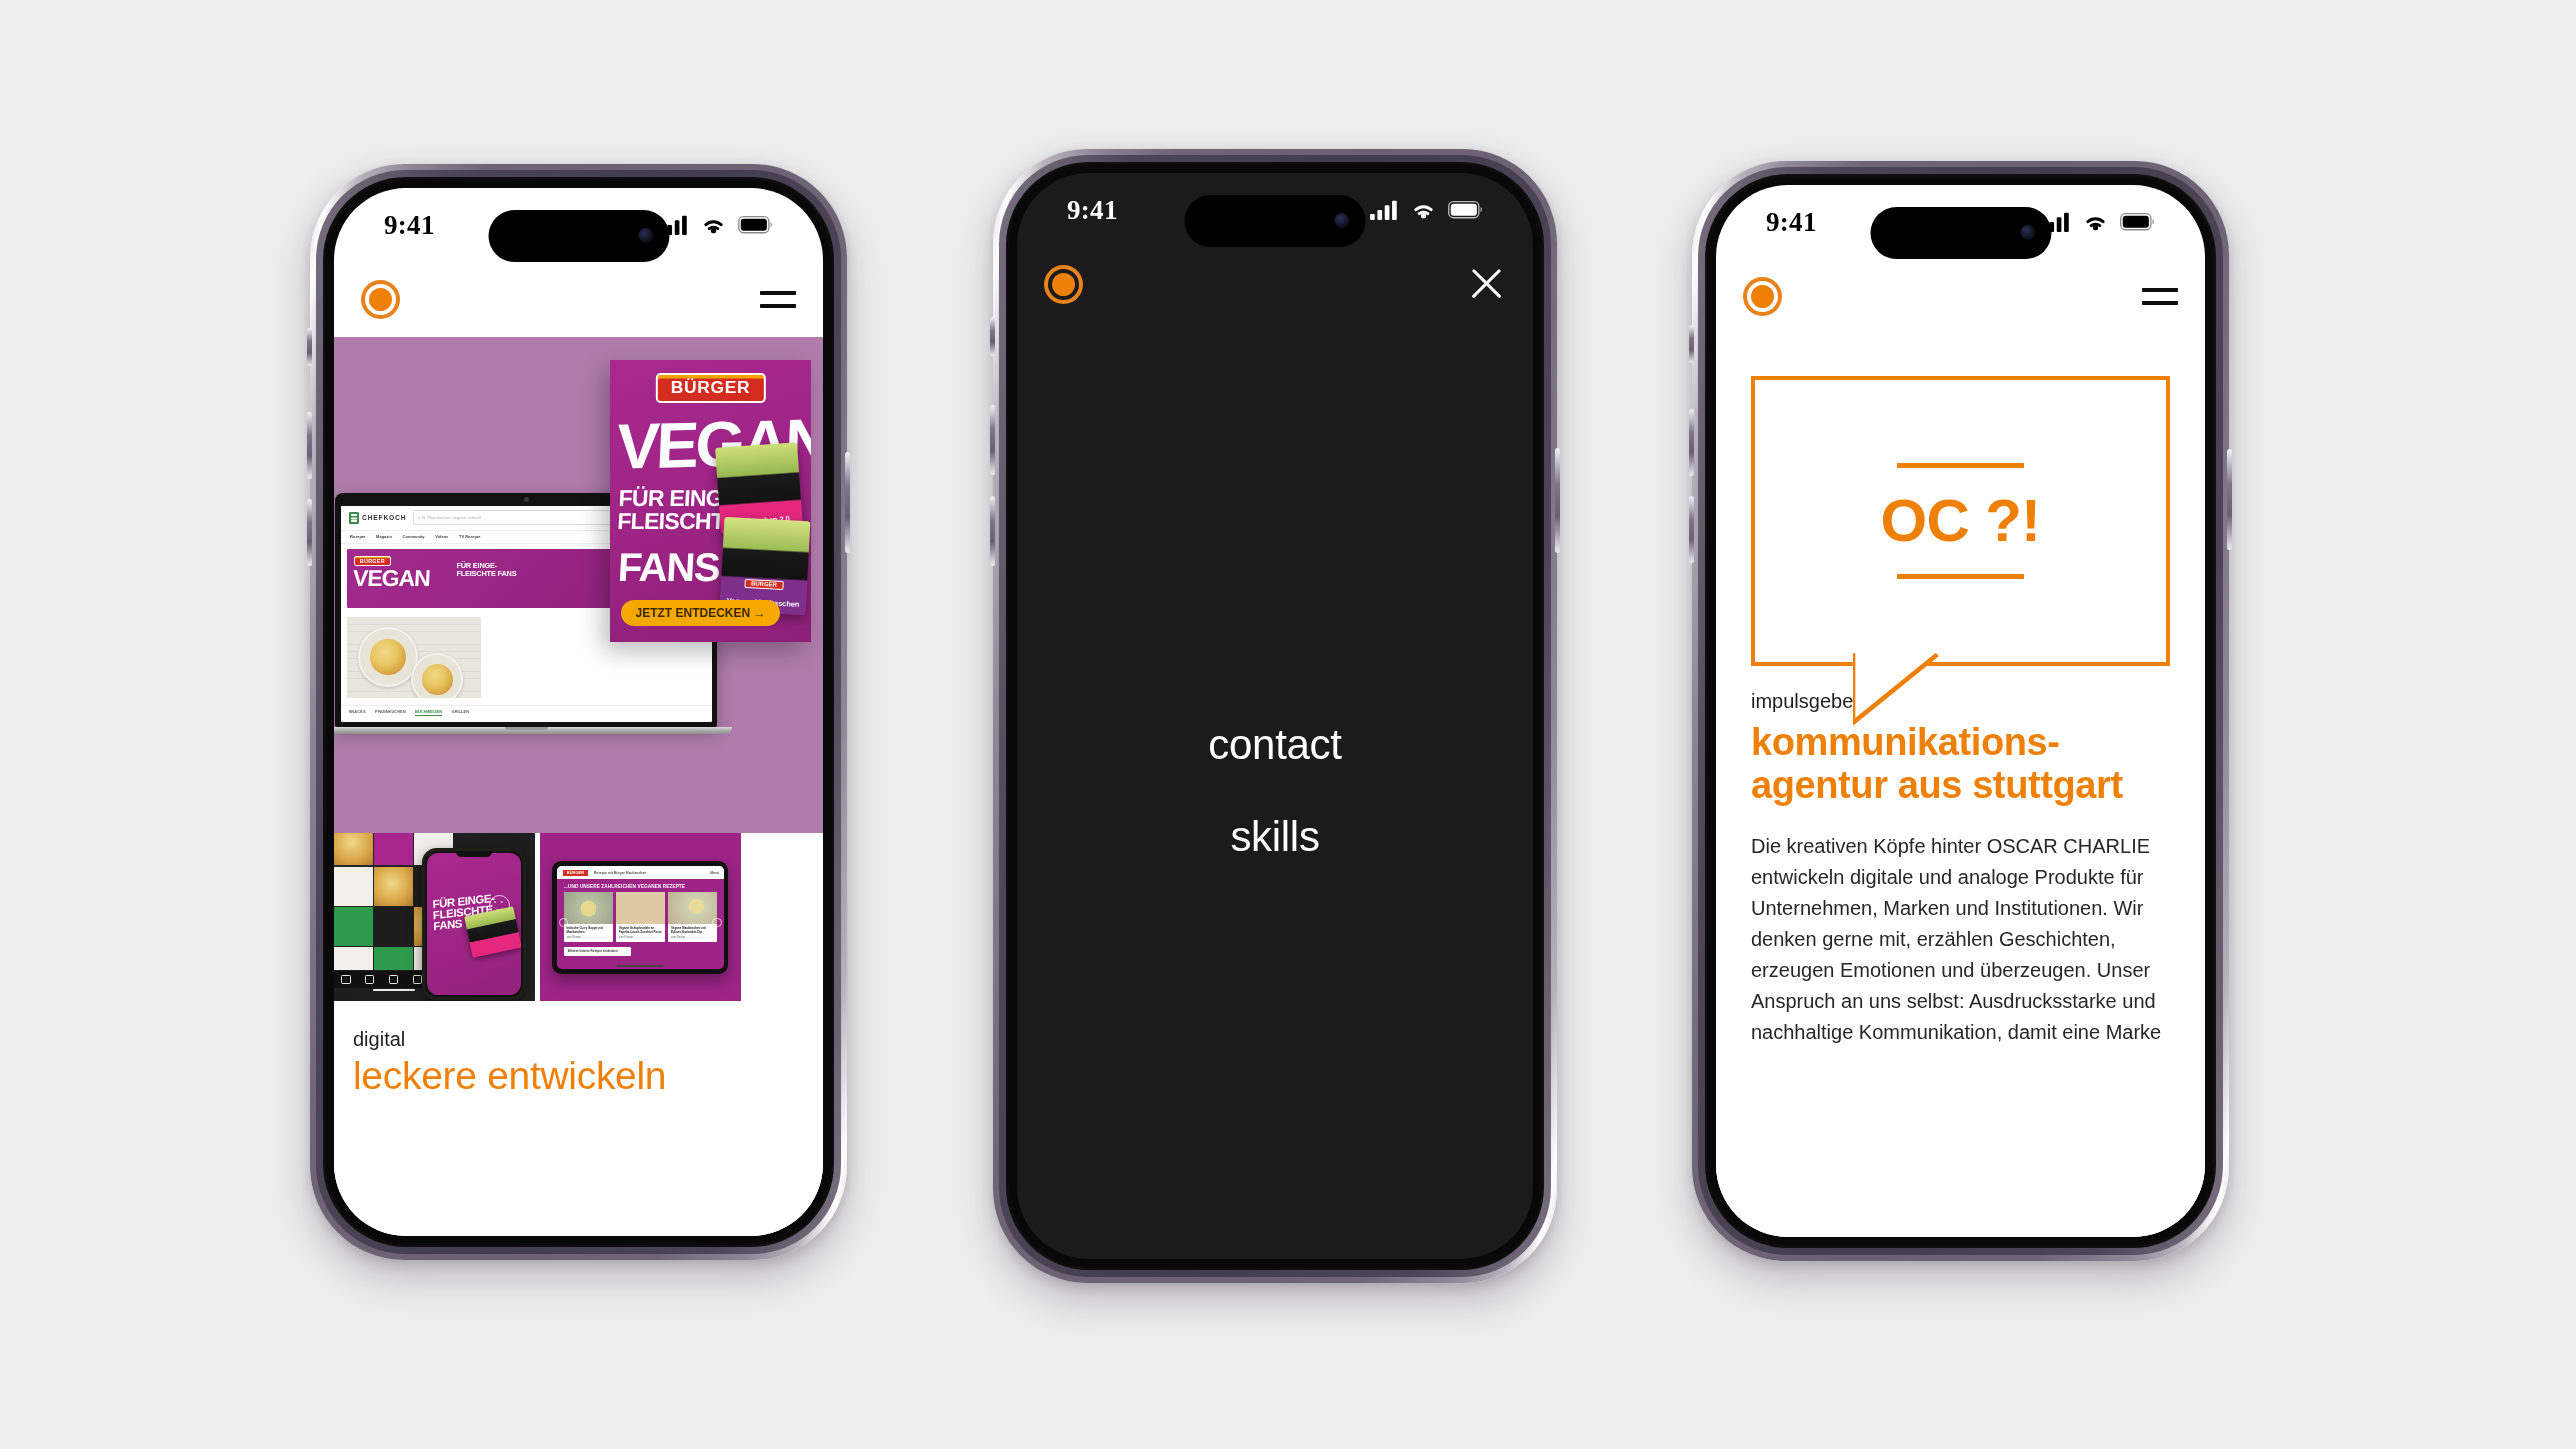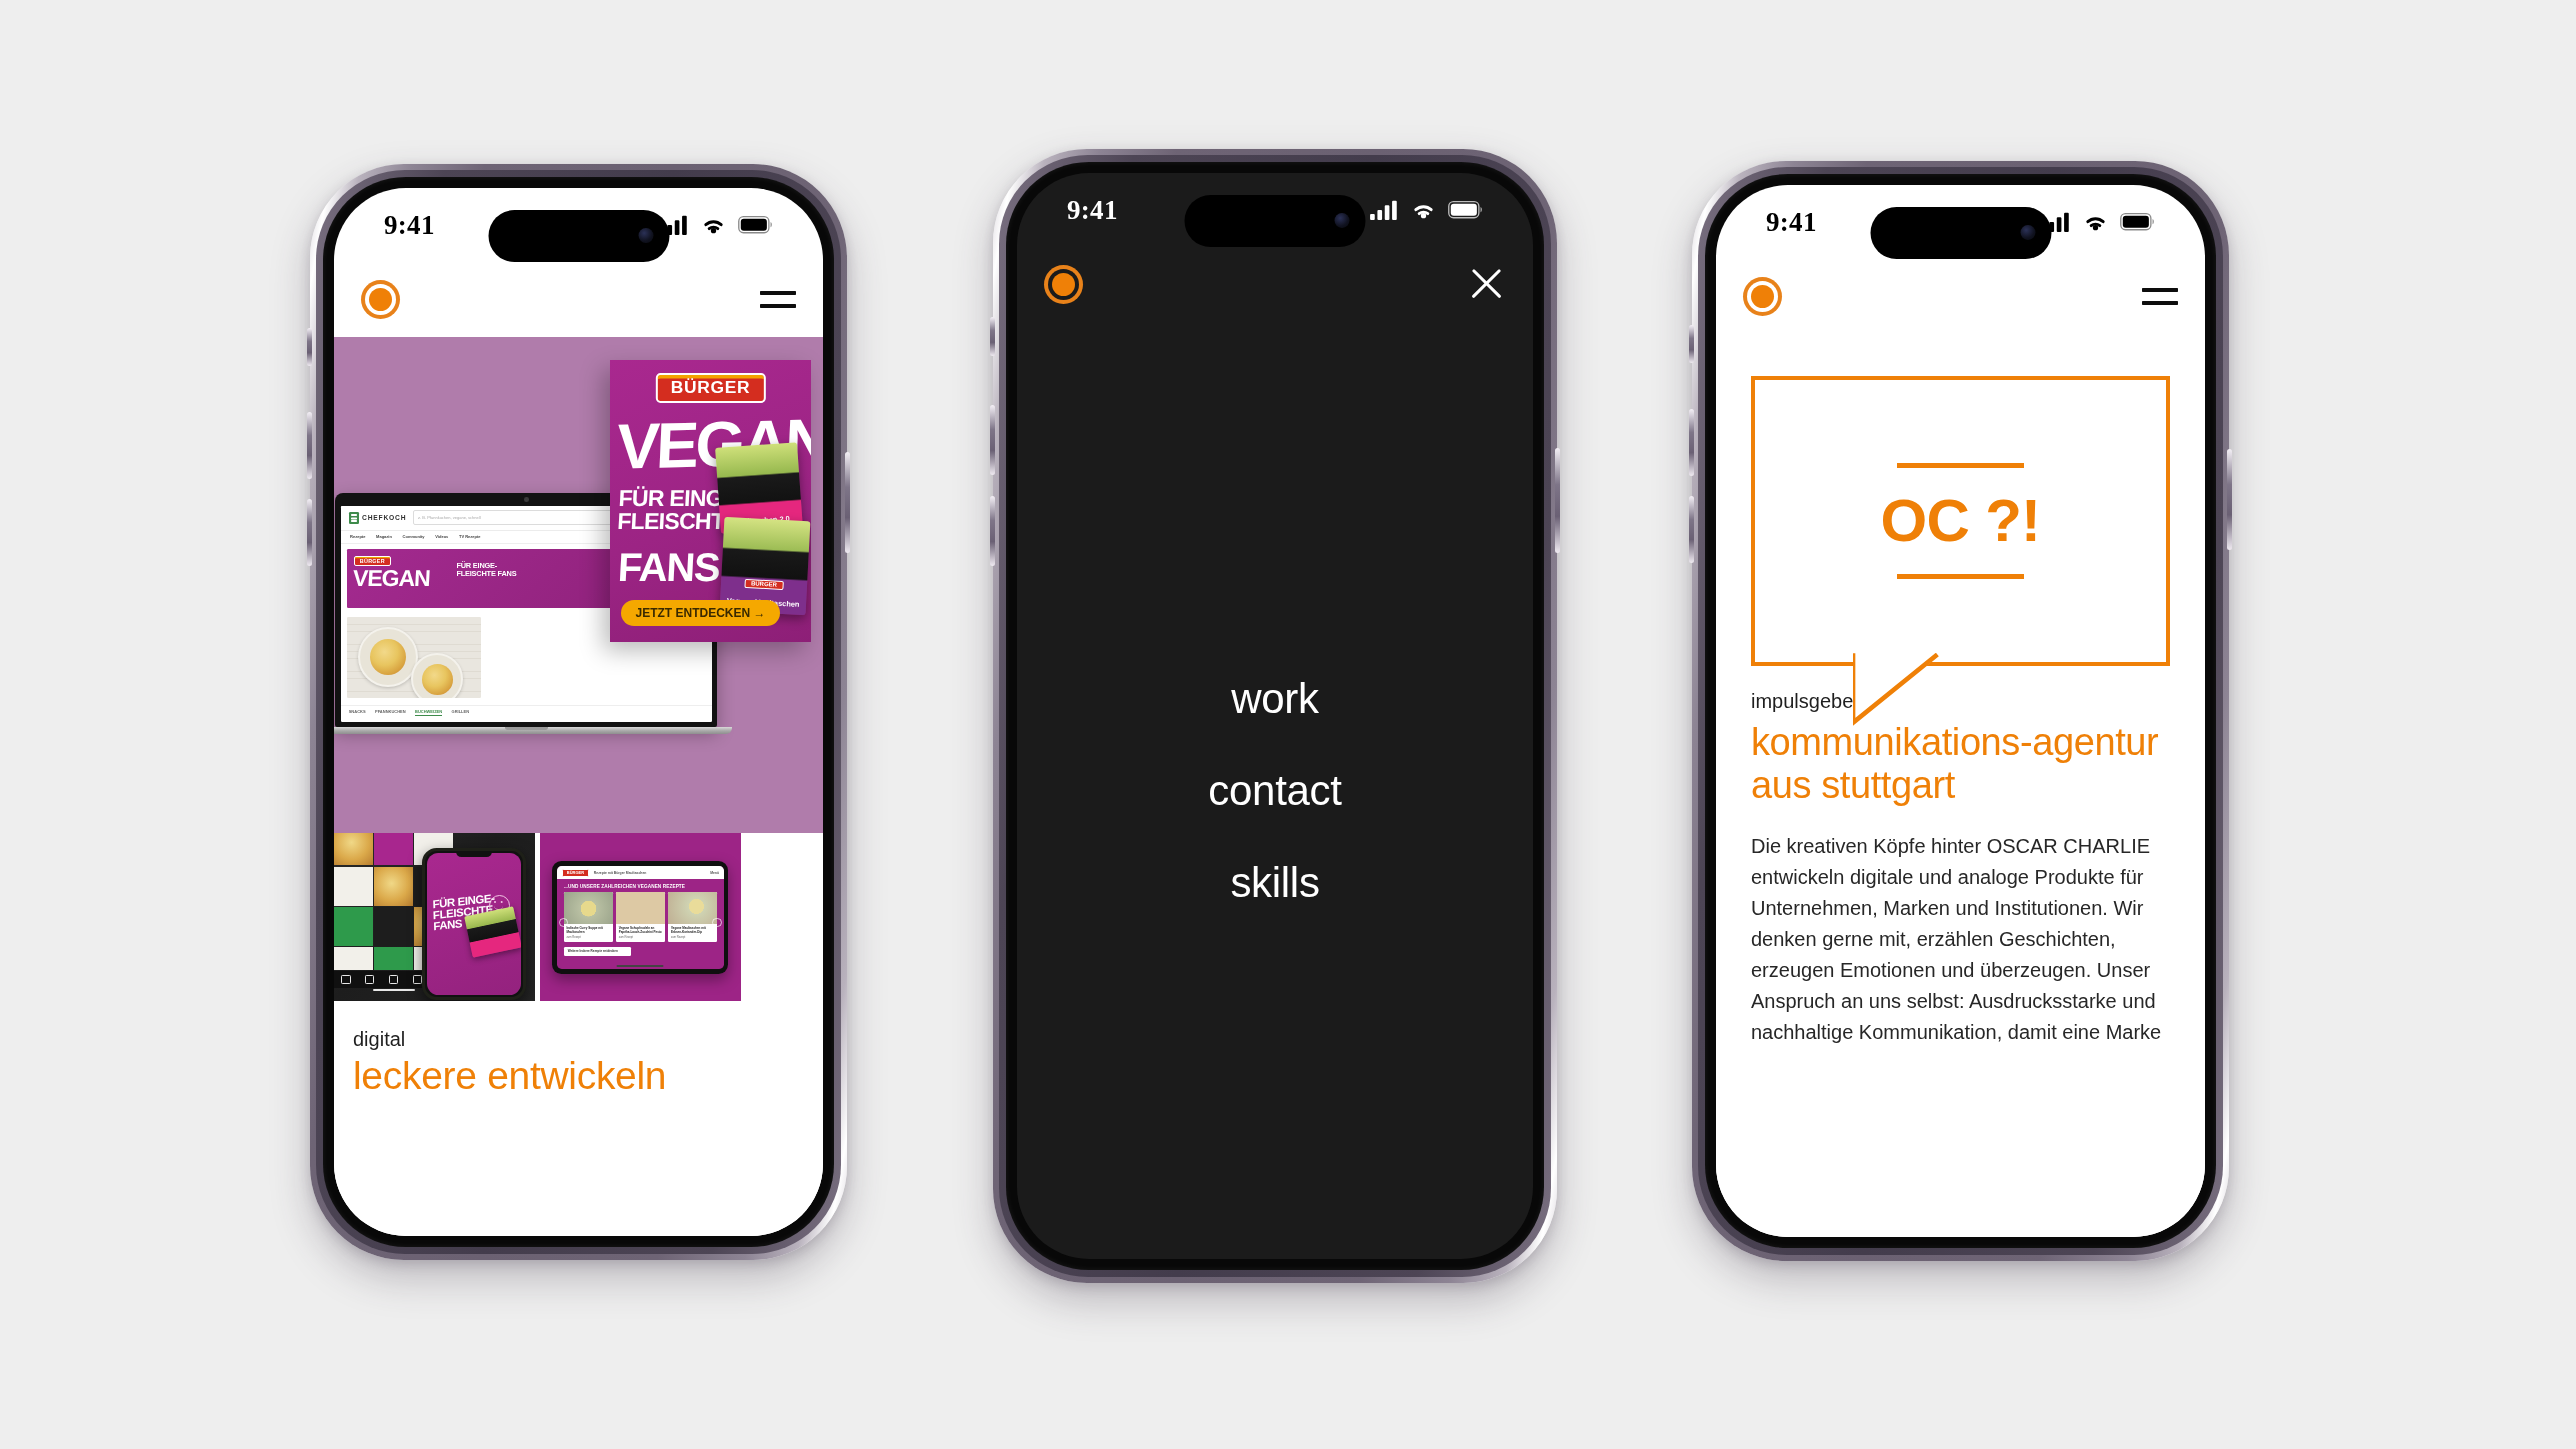--- a/index.html
+++ b/index.html
@@ -264,21 +264,21 @@
   .bubble{position:relative;width:100%;}
   .bubble-box{
     border:4.7px solid #ef8007;height:282px;position:relative;
     display:flex;flex-direction:column;align-items:center;justify-content:center;gap:23px;
   }
   .bub-rule{width:127px;height:4.7px;background:#ef8007;}
   .bub-oc{font-size:60px;font-weight:bold;color:#ef8007;letter-spacing:-0.7px;line-height:1;}
   .bub-tail{position:absolute;left:102px;top:277px;width:154px;height:74px;}
   .p3-foot{padding:24px 35px 0;}
   .p3-kicker{font-size:20px;color:#1f1f1f;}
-  .p3-title{font-size:38px;color:#ef8007;line-height:1.14;margin-top:8px;letter-spacing:-0.4px;}
+  .p3-title{font-size:38px;color:#ef8007;line-height:1.14;margin-top:8px;letter-spacing:-0.4px;font-weight:bold;}
   .p3-para{font-size:20px;color:#272727;line-height:1.55;margin-top:23px;}
 </style>
 </head>
 <body>
 
 <div class="stage">
 
   <div class="phone" style="left:310px;top:164px;width:537px;height:1096px;">
     <div class="frame"></div>
     <div class="btn-side btn-left" style="top:164px;height:38px;"></div>
@@ -517,21 +517,20 @@
               <b></b>
             </i>
           </div>
         <div class="closex">
             <span></span>
             <span></span>
           </div>
       </div>
 
       <nav class="menu">
-        <div class="menu-item">work</div>
         <div class="menu-item">contact</div>
         <div class="menu-item">skills</div>
       </nav>
     </div>
   </div>
 
   <div class="phone" style="left:1692px;top:161px;width:537px;height:1100px;">
     <div class="frame"></div>
     <div class="btn-side btn-left" style="top:164px;height:38px;"></div>
     <div class="btn-side btn-left" style="top:248px;height:67px;"></div>

